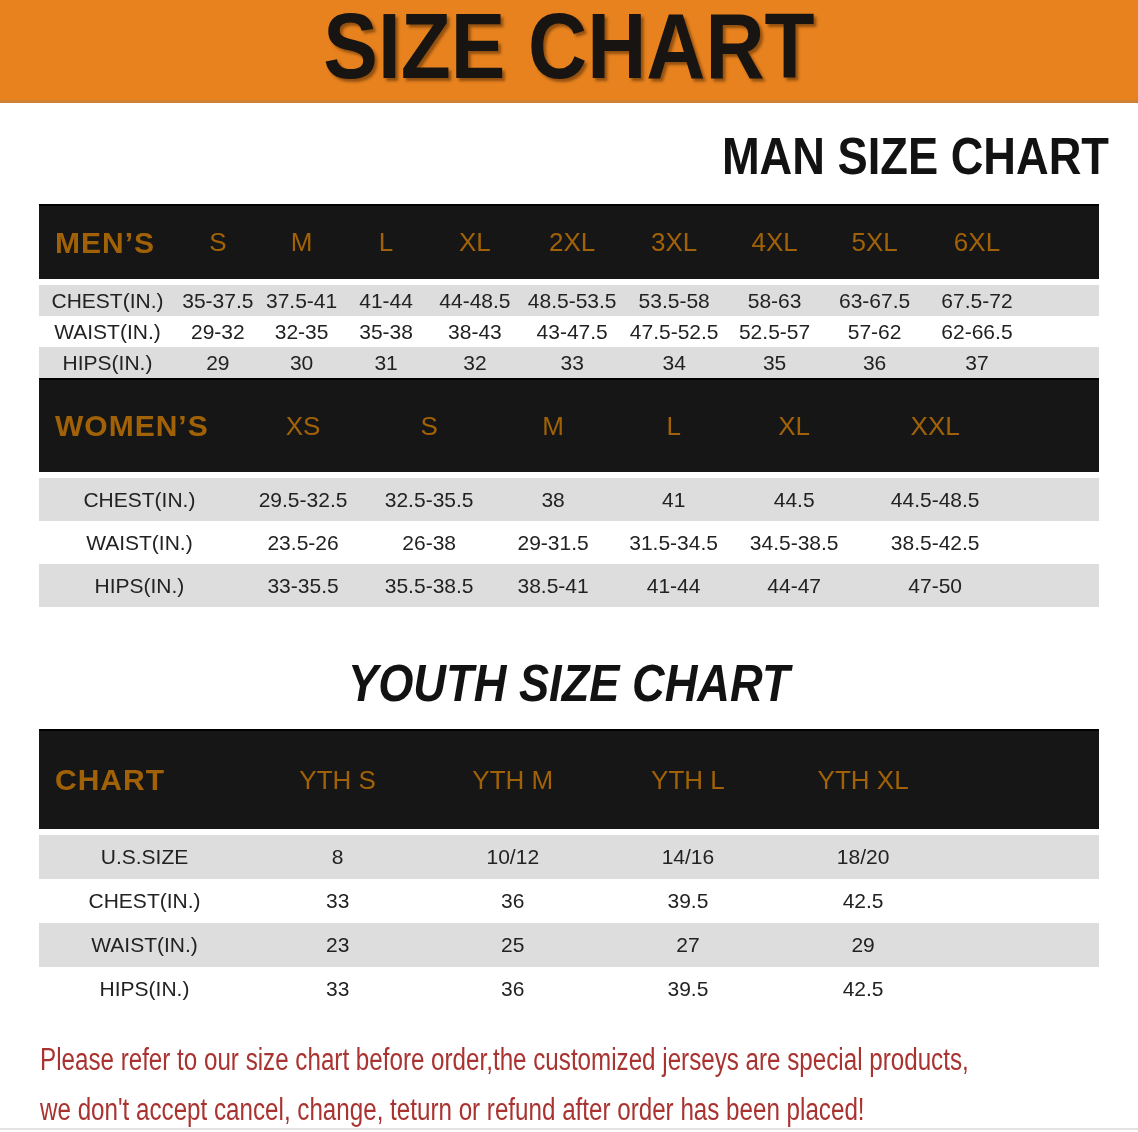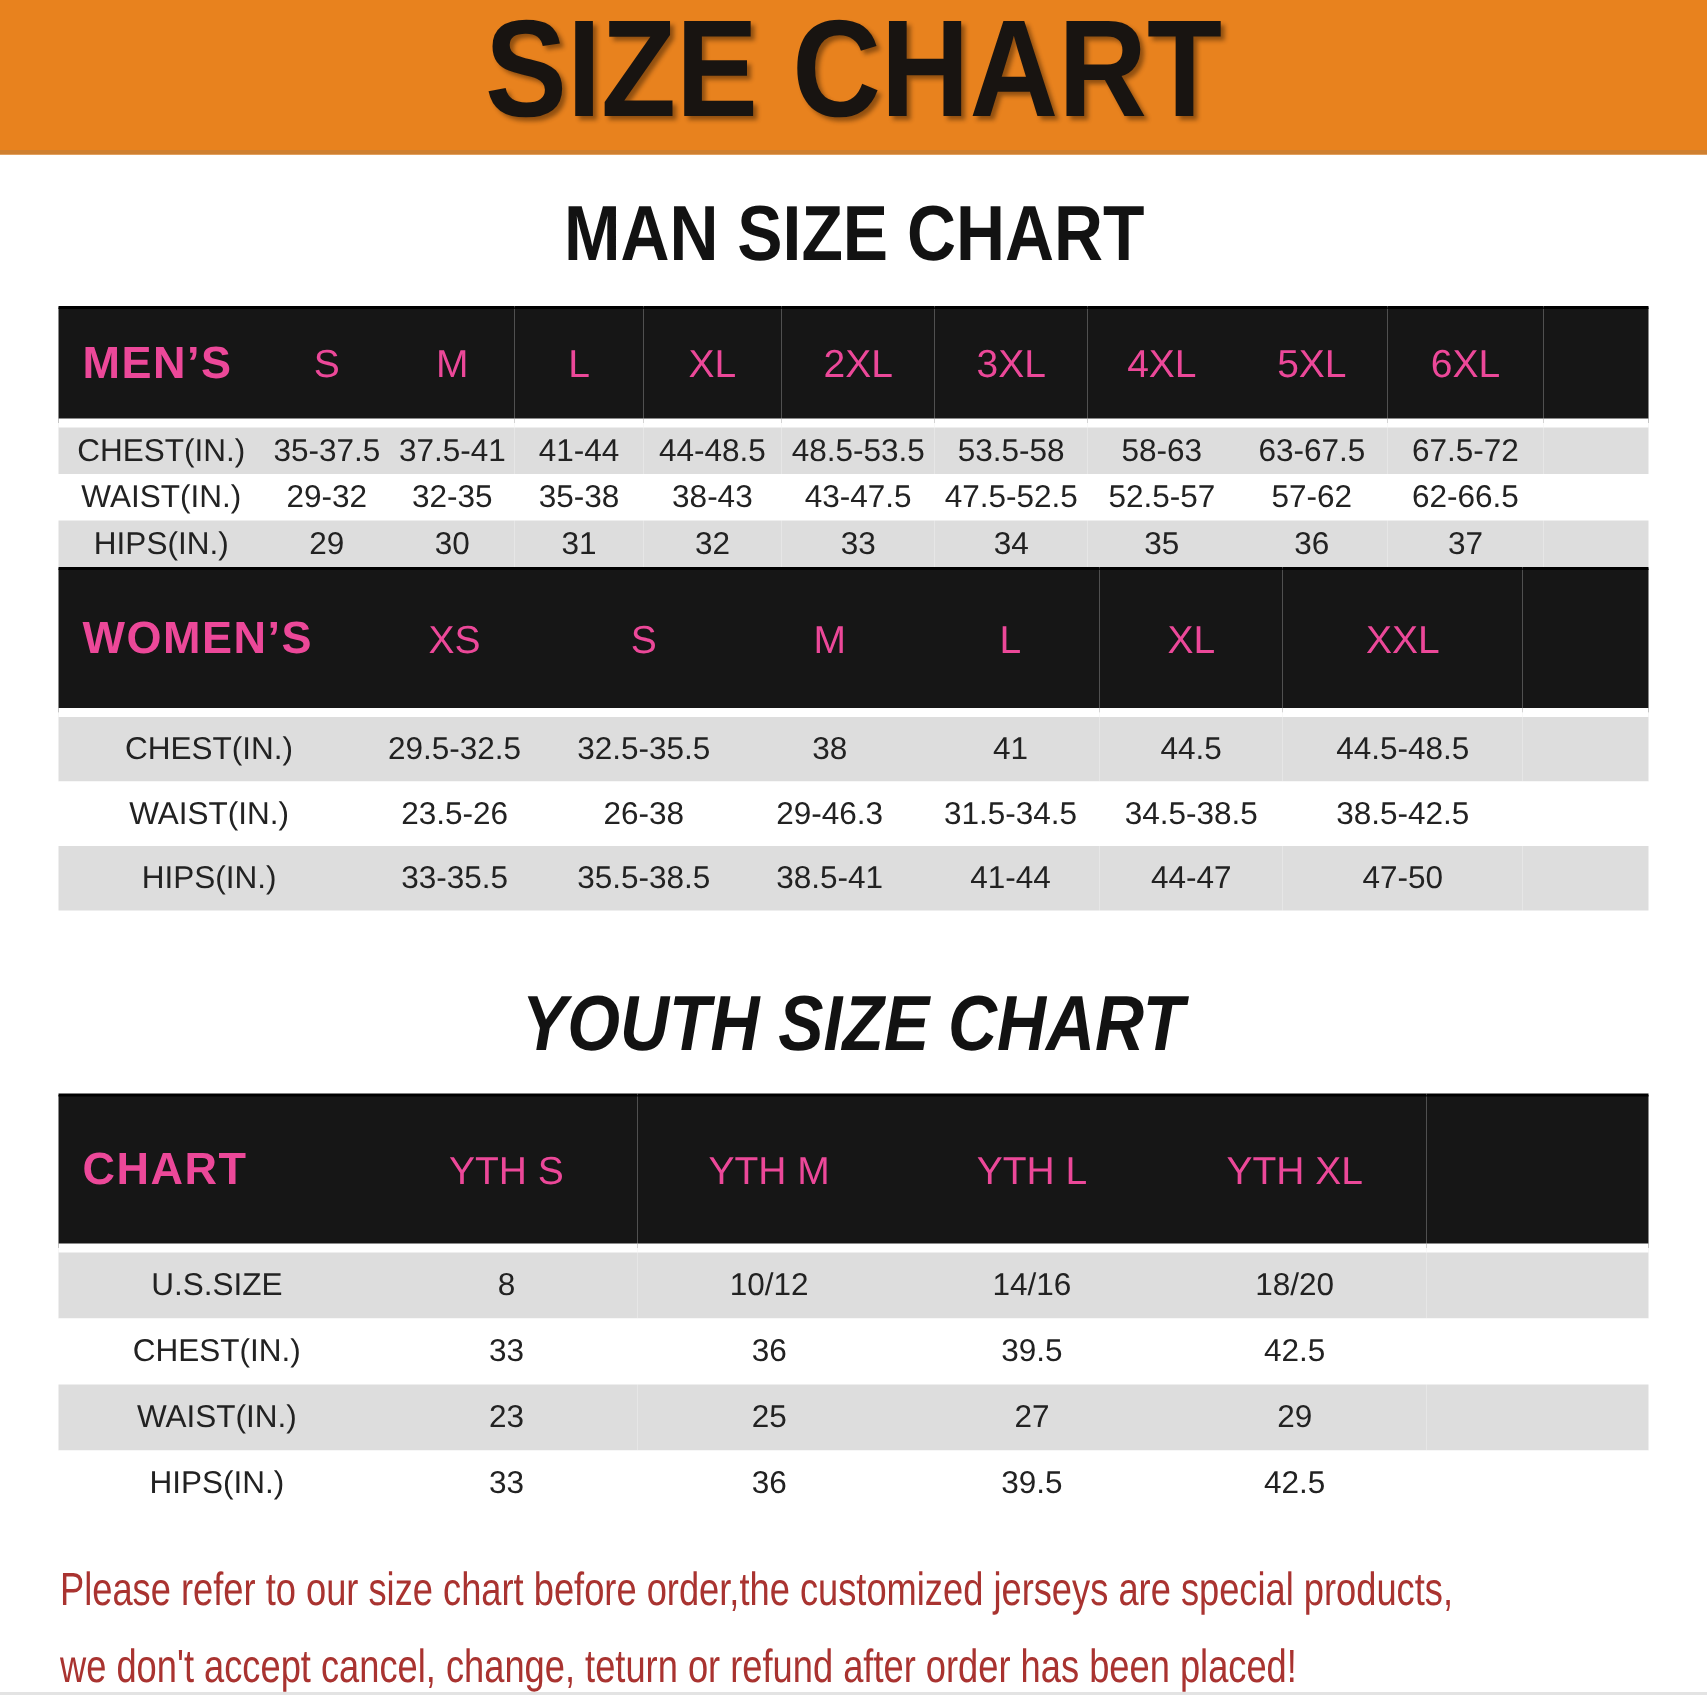--- a/index.html
+++ b/index.html
@@ -37,34 +37,34 @@
     margin: 0; text-align: center; line-height: 1;
   }
   .condensed {
     display: inline-block;
     font-size: 52px;
     font-weight: bold;
     color: #121212;
     transform: scaleX(0.87);
     white-space: nowrap;
   }
-  .sec-men   .section-heading { margin: 27px 0 22px 0; }
+  .sec-men   .section-heading { margin: 27px 0 22px 0; text-align: right; }
   .sec-women .section-heading { margin: 44px 0 24px 0; }
   .sec-youth .section-heading { margin: 50px 0 20px 0; font-style: italic; }
 
   
   .size-table {
     width: 1060px;
     margin-left: 39px;
     border-collapse: collapse;
     table-layout: fixed;
   }
   .size-table thead th {
     background: var(--header-black, #161616);
-    color: #ec4899;
+    color: #a16207;
     font-weight: normal;
     font-size: 26px;
     text-align: center;
     padding: 16px;
     border-top: 2px solid #000;
     border-bottom: 2px solid #000;
   }
   .size-table thead th:first-child {
     font-weight: bold;
     font-size: 30px;
@@ -217,21 +217,21 @@
           <td>38</td>
           <td>41</td>
           <td>44.5</td>
           <td>44.5-48.5</td>
           <td></td>
         </tr>
         <tr>
           <td>WAIST(IN.)</td>
           <td>23.5-26</td>
           <td>26-38</td>
-          <td>29-46.3</td>
+          <td>29-31.5</td>
           <td>31.5-34.5</td>
           <td>34.5-38.5</td>
           <td>38.5-42.5</td>
           <td></td>
         </tr>
         <tr>
           <td>HIPS(IN.)</td>
           <td>33-35.5</td>
           <td>35.5-38.5</td>
           <td>38.5-41</td>

